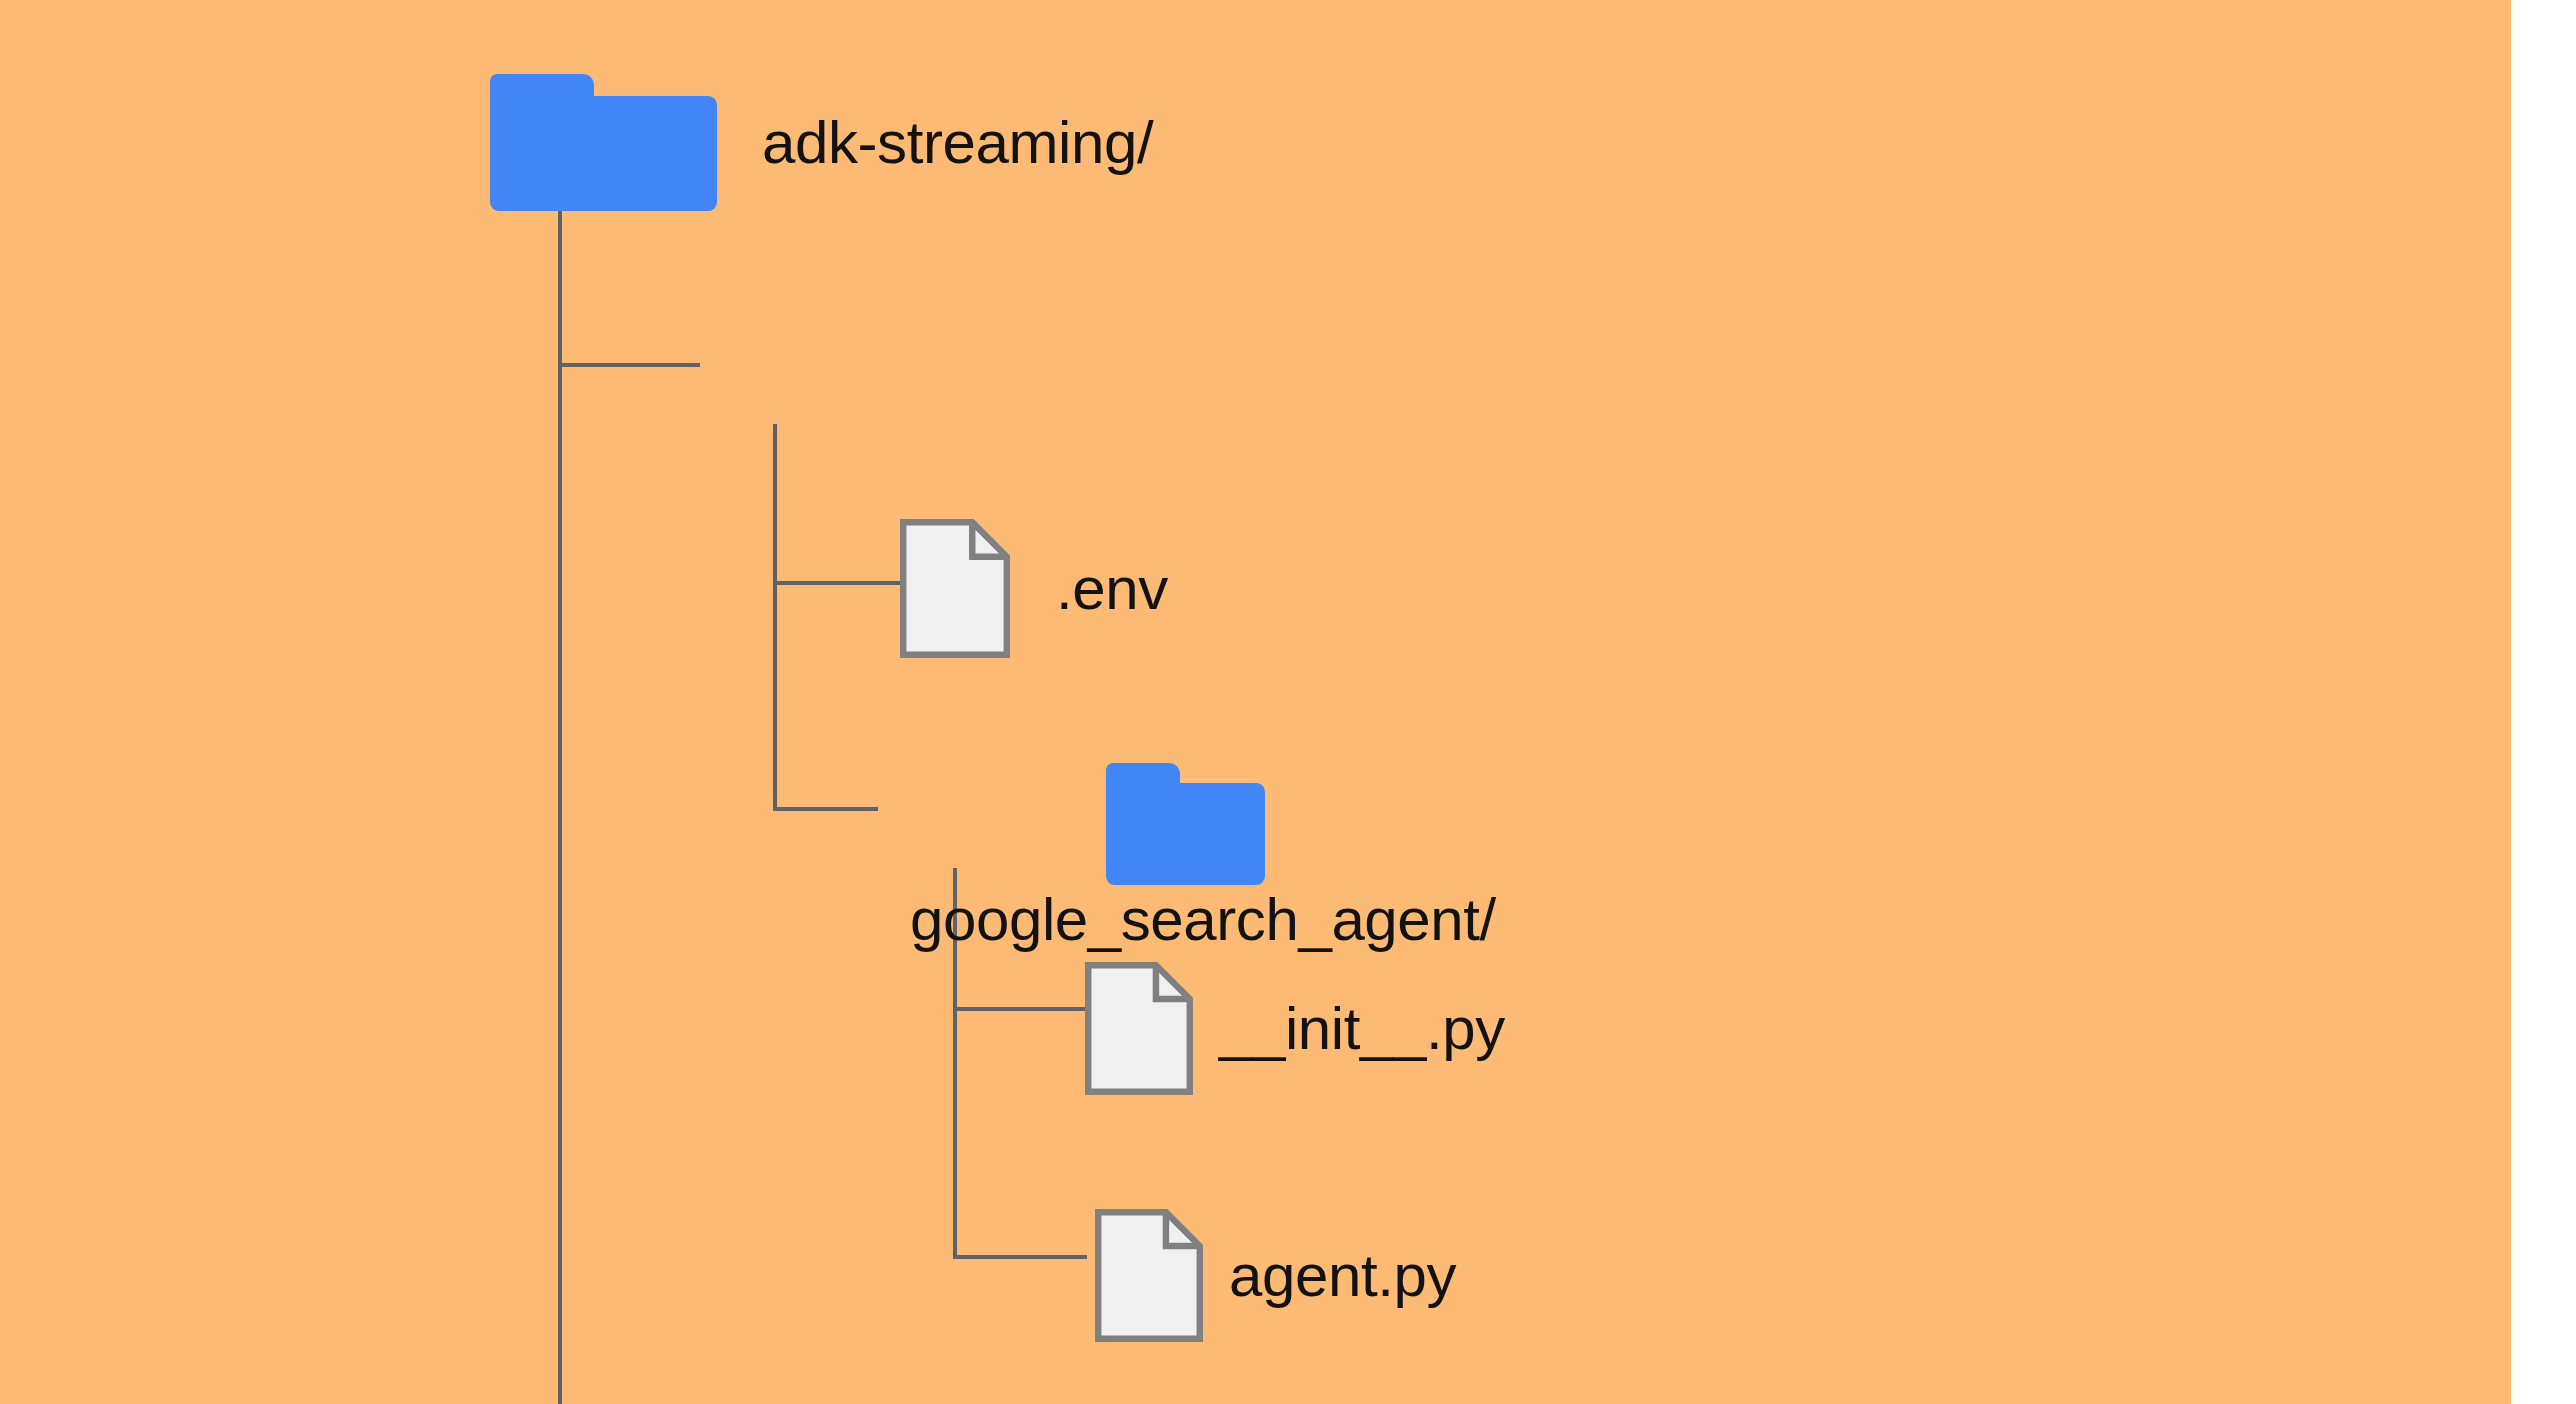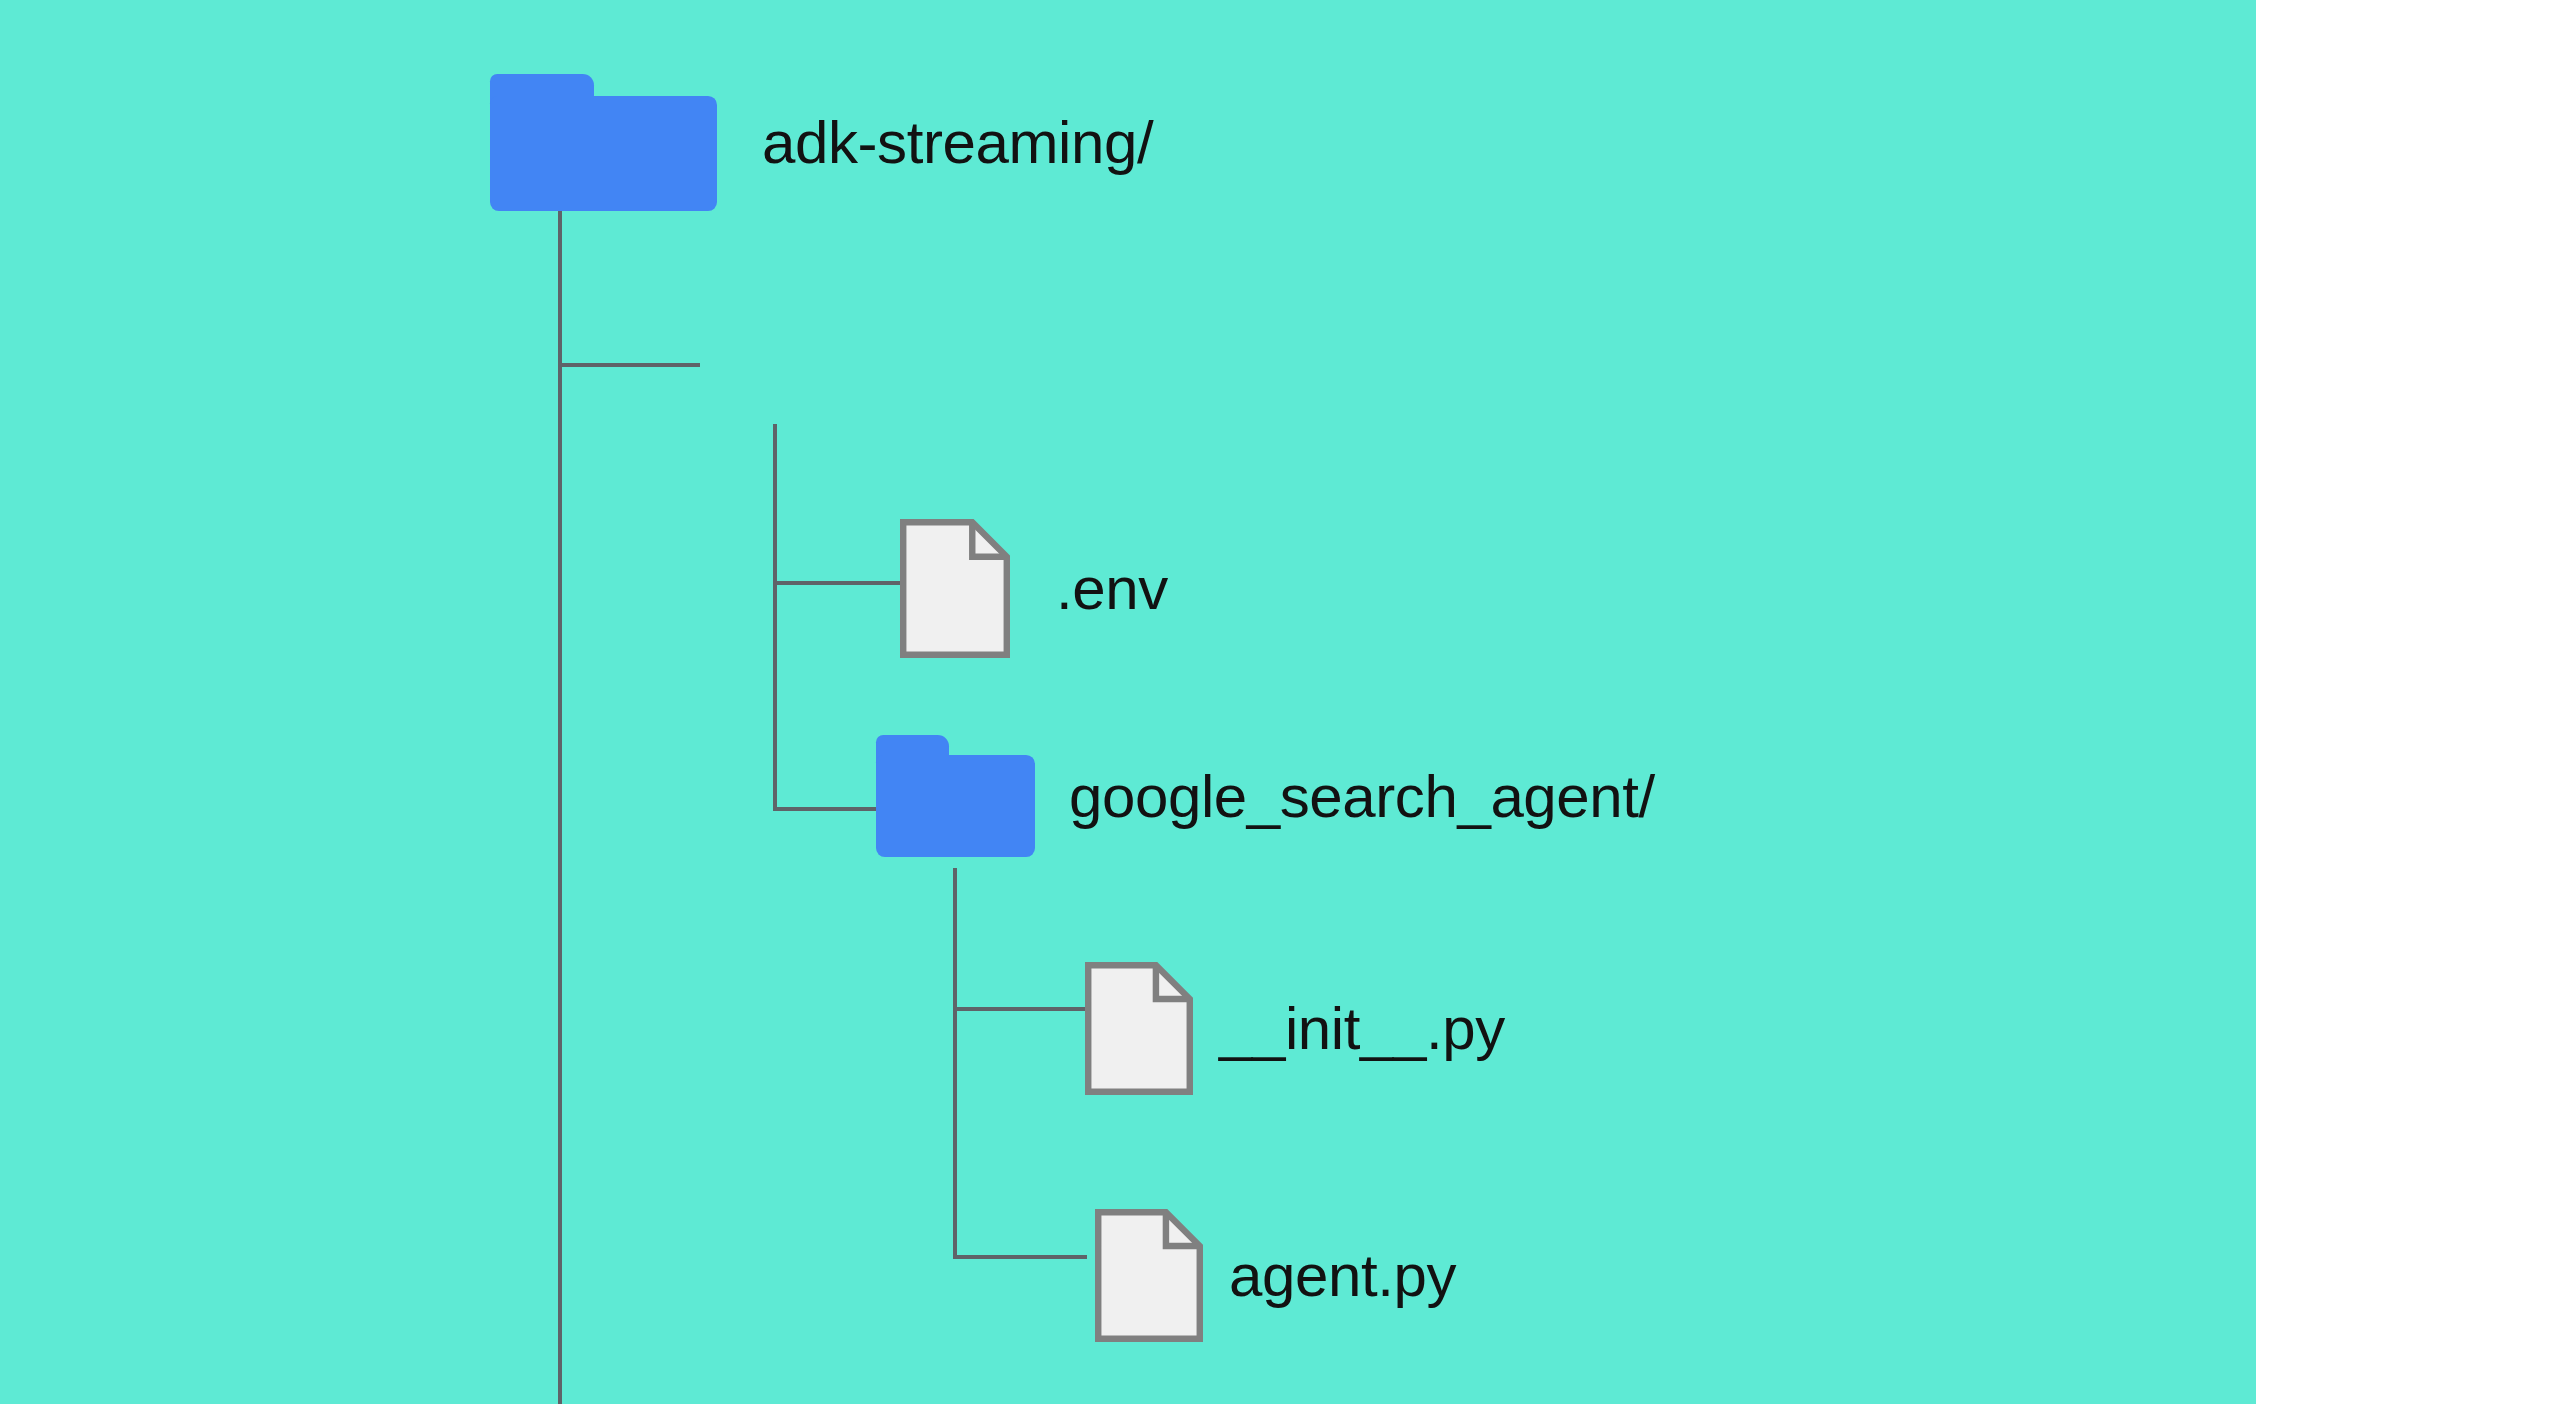--- a/index.html
+++ b/index.html
@@ -5,23 +5,23 @@
   html, body {
     margin: 0;
     padding: 0;
     background: #ffffff;
   }
   body {
     font-family: "Liberation Sans", sans-serif;
   }
   #canvas {
     position: relative;
-    width: 2256px;
+    width: 2511px;
     height: 1404px;
-    background: #5eead4;
+    background: #fdba74;
     overflow: hidden;
   }
   
   .conn {
     position: absolute;
     background: #5f6368;
   }
   .conn.v { width: 4px; }
   .conn.h { height: 4px; }
 
@@ -108,21 +108,21 @@
   <div class="node" style="left:900px; top:519px;">
     <span class="icon-wrap file" style="width:110px; height:139px;">
       <svg viewBox="0 0 137 173" preserveAspectRatio="none" aria-hidden="true">
         <path d="M4 4 H90 L133 47 V169 H4 Z" fill="#f0f0f0" stroke="#808080" stroke-width="8" stroke-linejoin="miter"></path>
         <path d="M90 4 V47 H133" fill="none" stroke="#808080" stroke-width="8" stroke-linejoin="miter"></path>
       </svg>
     </span>
     <span class="label" style="font-size:60px; margin-left:46px;">.env</span>
   </div>
 
-  <div class="node" style="left:876px; top:735px;">
+  <div class="node" style="left:876px; top:763px;flex-direction:column;">
     <span class="icon-wrap" style="width:159px; height:122px;">
       <span class="folder" style="--folder-color:#4285f4; width:159px; height:122px; display:block;">
         <span class="tab"></span>
         <span class="body"></span>
       </span>
     </span>
     <span class="label" style="font-size:60px; margin-left:34px;">google_search_agent/</span>
   </div>
 
   <div class="node" style="left:1085px; top:962px;">

